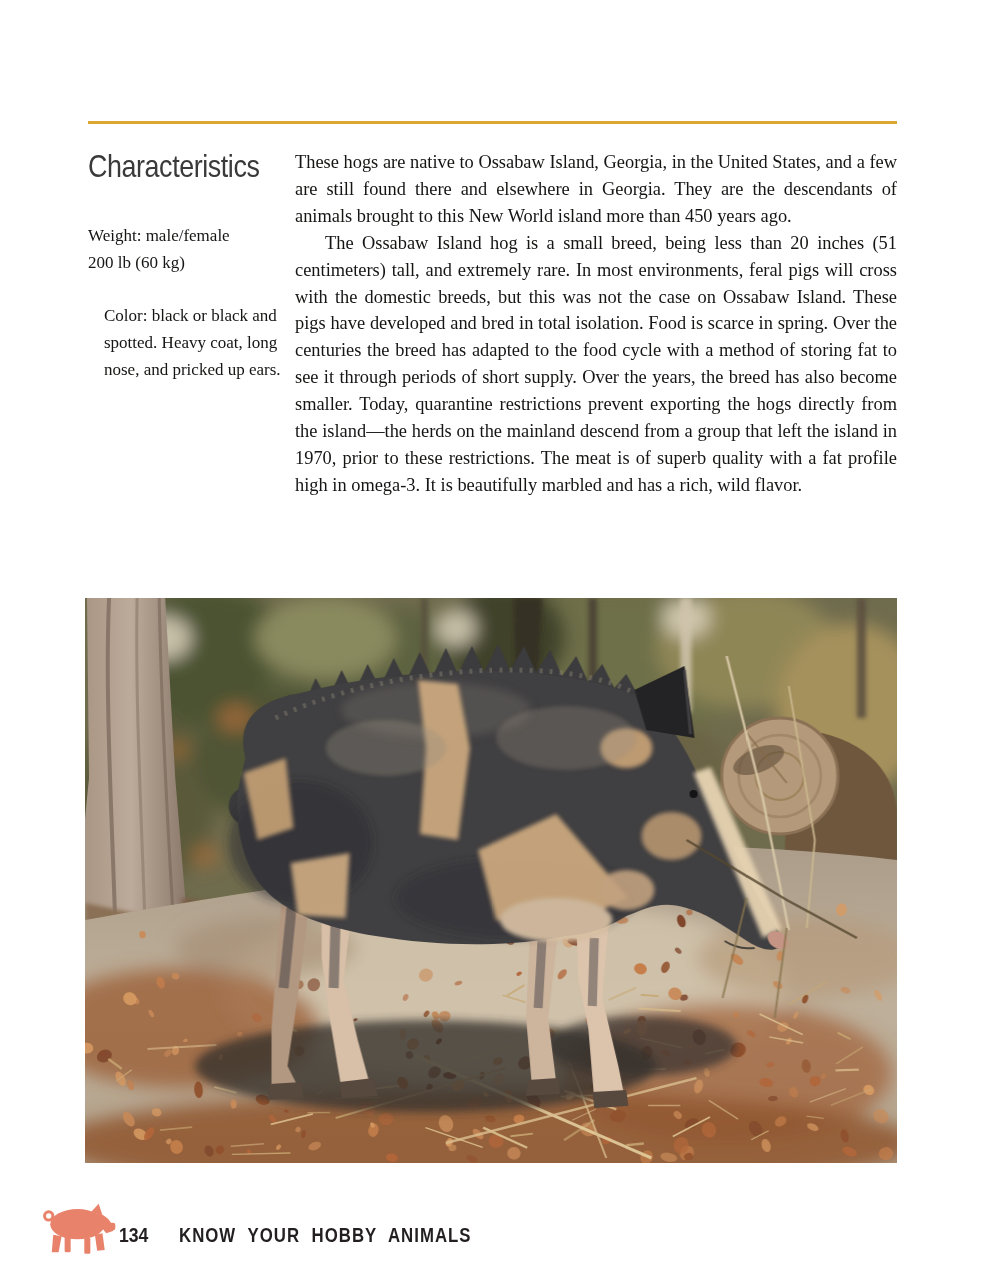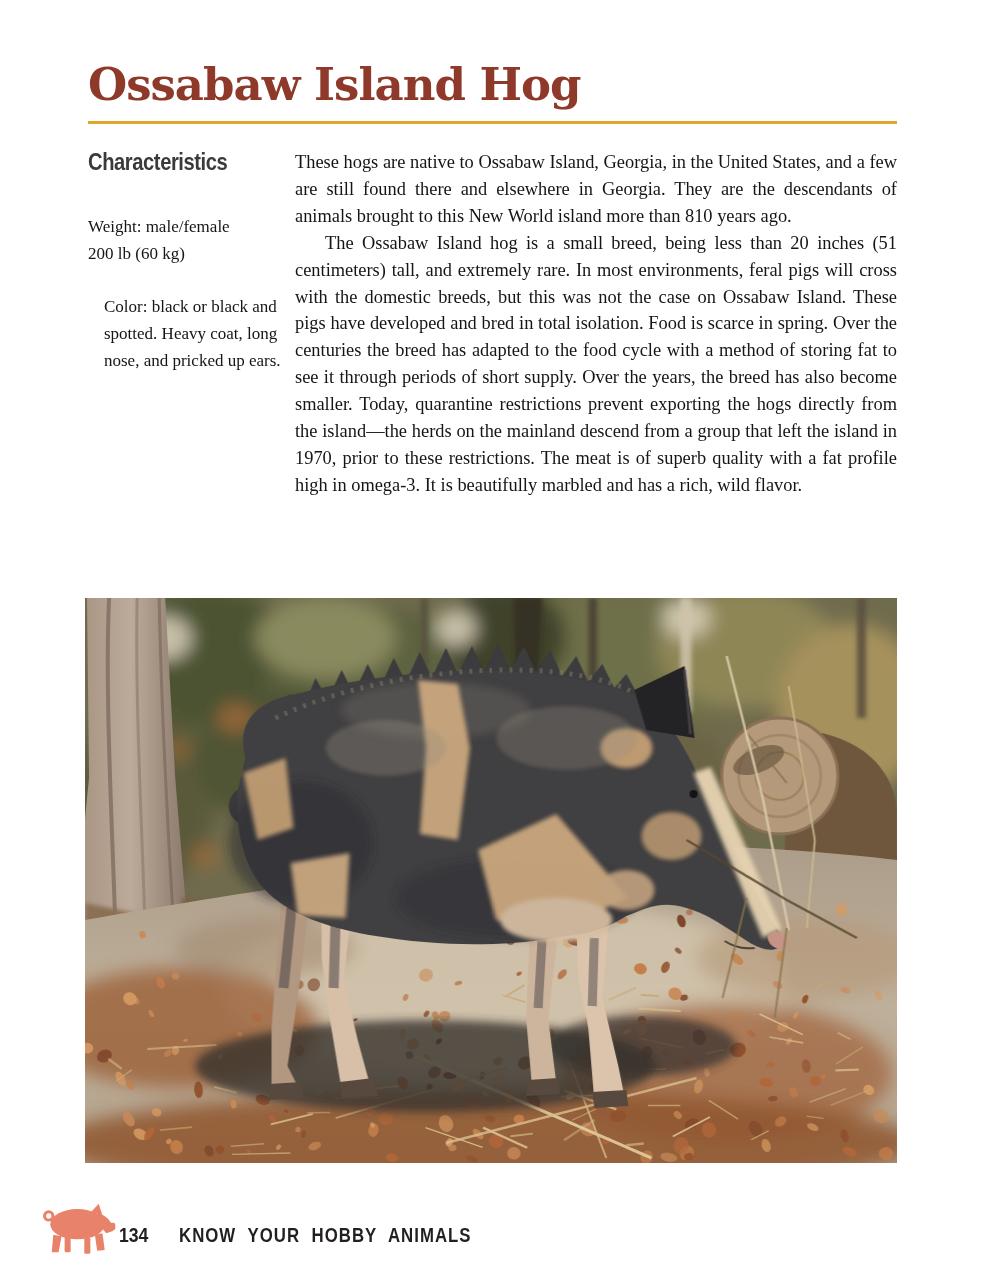--- a/index.html
+++ b/index.html
@@ -29,21 +29,21 @@
   }
   .title-rule{
     position:absolute;left:88px;top:121px;
     width:809px;height:3px;background:var(--gold);
   }
   .sidebar{
     position:absolute;left:88px;top:148px;width:214px;
   }
   .char-heading{
     font-family:"Liberation Sans",sans-serif;
-    font-weight:700;font-size:24px;color:var(--heading);
+    font-weight:400;font-size:32px;color:var(--heading);
     letter-spacing:-0.5px;
   }
   .condense{display:inline-block;transform:scaleX(.84);transform-origin:0 50%;white-space:nowrap;}
   .sidebar p{
     font-size:17px;line-height:27px;white-space:pre-line;color:#161514;
   }
   .char-weight{margin-top:37px;}
   .char-color{margin-top:26px;margin-left:16px;}
   .article{
     position:absolute;left:295px;top:149px;width:602px;
@@ -68,34 +68,33 @@
     position:absolute;left:163px;top:28px;
     font-family:"Liberation Sans",sans-serif;font-weight:700;
     font-size:20px;letter-spacing:1.2px;word-spacing:7px;color:#231f20;margin-left:16px;
   }
 </style>
 </head>
 <body>
 
 <div class="page">
 
-  <h1 class="page-title">Ossabaw Island Hog</h1>
   <div class="title-rule"></div>
 
   <aside class="sidebar">
     <h2 class="char-heading"><span class="condense">Characteristics</span></h2>
     <p class="char-weight">Weight: male/female
 200 lb (60 kg)</p>
     <p class="char-color">Color: black or black and
 spotted. Heavy coat, long
 nose, and pricked up ears.</p>
   </aside>
 
   <div class="article">
-    <p>These hogs are native to Ossabaw Island, Georgia, in the United States, and a few are still found there and elsewhere in Georgia. They are the descendants of animals brought to this New World island more than 810 years ago.</p>
+    <p>These hogs are native to Ossabaw Island, Georgia, in the United States, and a few are still found there and elsewhere in Georgia. They are the descendants of animals brought to this New World island more than 450 years ago.</p>
     <p>The Ossabaw Island hog is a small breed, being less than 20 inches (51 centimeters) tall, and extremely rare. In most environments, feral pigs will cross with the domestic breeds, but this was not the case on Ossabaw Island. These pigs have developed and bred in total isolation. Food is scarce in spring. Over the centuries the breed has adapted to the food cycle with a method of storing fat to see it through periods of short supply. Over the years, the breed has also become smaller. Today, quarantine restrictions prevent exporting the hogs directly from the island—the herds on the mainland descend from a group that left the island in 1970, prior to these restrictions. The meat is of superb quality with a fat profile high in omega-3. It is beautifully marbled and has a rich, wild flavor.</p>
   </div>
 
   <figure class="photo" aria-label="Black hog with tan spots and heavy coat walking across a sandy clearing strewn with autumn leaves, trees and a cut log behind">
     <svg id="scene" viewBox="0 0 810 565" preserveAspectRatio="none">
       <defs>
         <filter id="b8" x="-40%" y="-40%" width="180%" height="180%">
             <feGaussianBlur stdDeviation="9"></feGaussianBlur>
           </filter>
         <filter id="b4" x="-40%" y="-40%" width="180%" height="180%">

